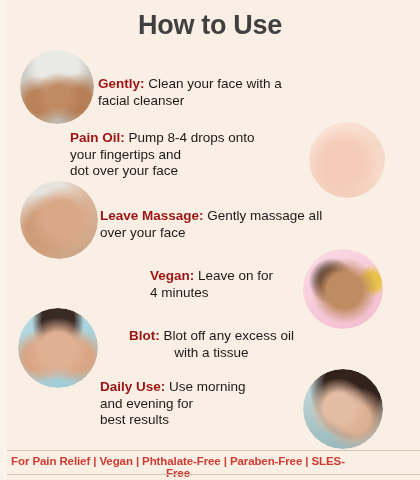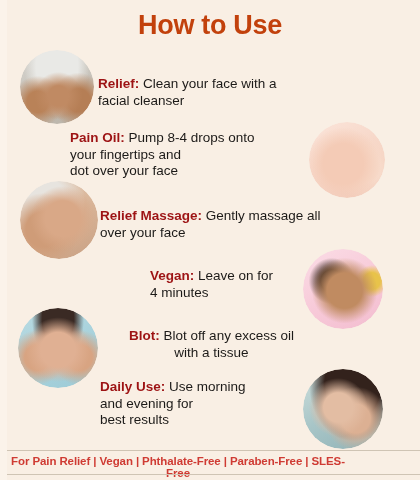--- a/index.html
+++ b/index.html
@@ -31,21 +31,21 @@
   }
   .title {
     position: absolute;
     top: 10px;
     left: 0;
     width: 420px;
     text-align: center;
     font-size: 27px;
     font-weight: bold;
     letter-spacing: -0.3px;
-    color: #c2410c;
+    color: #404040;
     z-index: 4;
   }
 
   
   .circle {
     position: absolute;
     border-radius: 50%;
     overflow: hidden;
     z-index: 2;
   }
@@ -133,40 +133,40 @@
 <div class="poster">
 
   <div class="edge-strip"></div>
 
   <div class="title">How to Use</div>
 
   <div class="circle" style="left:20px; top:50px; width:74px; height:74px;">
     <div class="ph skin-a"></div>
   </div>
   <div class="step" style="left:98px; top:76px; width:230px; text-align:left;">
-    <span class="lbl">Relief:</span>
+    <span class="lbl">Gently:</span>
     <span class="body">Clean your face with a
 facial cleanser</span>
   </div>
 
   <div class="circle" style="left:309px; top:122px; width:76px; height:76px;">
     <div class="ph skin-b"></div>
   </div>
   <div class="step" style="left:70px; top:130px; width:245px; text-align:left;">
     <span class="lbl">Pain Oil:</span>
     <span class="body">Pump 8-4 drops onto
 your fingertips and
 dot over your face</span>
   </div>
 
   <div class="circle" style="left:20px; top:181px; width:78px; height:78px;">
     <div class="ph skin-c"></div>
   </div>
   <div class="step" style="left:100px; top:208px; width:250px; text-align:left;">
-    <span class="lbl">Relief Massage:</span>
+    <span class="lbl">Leave Massage:</span>
     <span class="body">Gently massage all
 over your face</span>
   </div>
 
   <div class="circle" style="left:303px; top:249px; width:80px; height:80px;">
     <div class="ph skin-d"></div>
   </div>
   <div class="step" style="left:150px; top:268px; width:150px; text-align:left;">
     <span class="lbl">Vegan:</span>
     <span class="body">Leave on for

